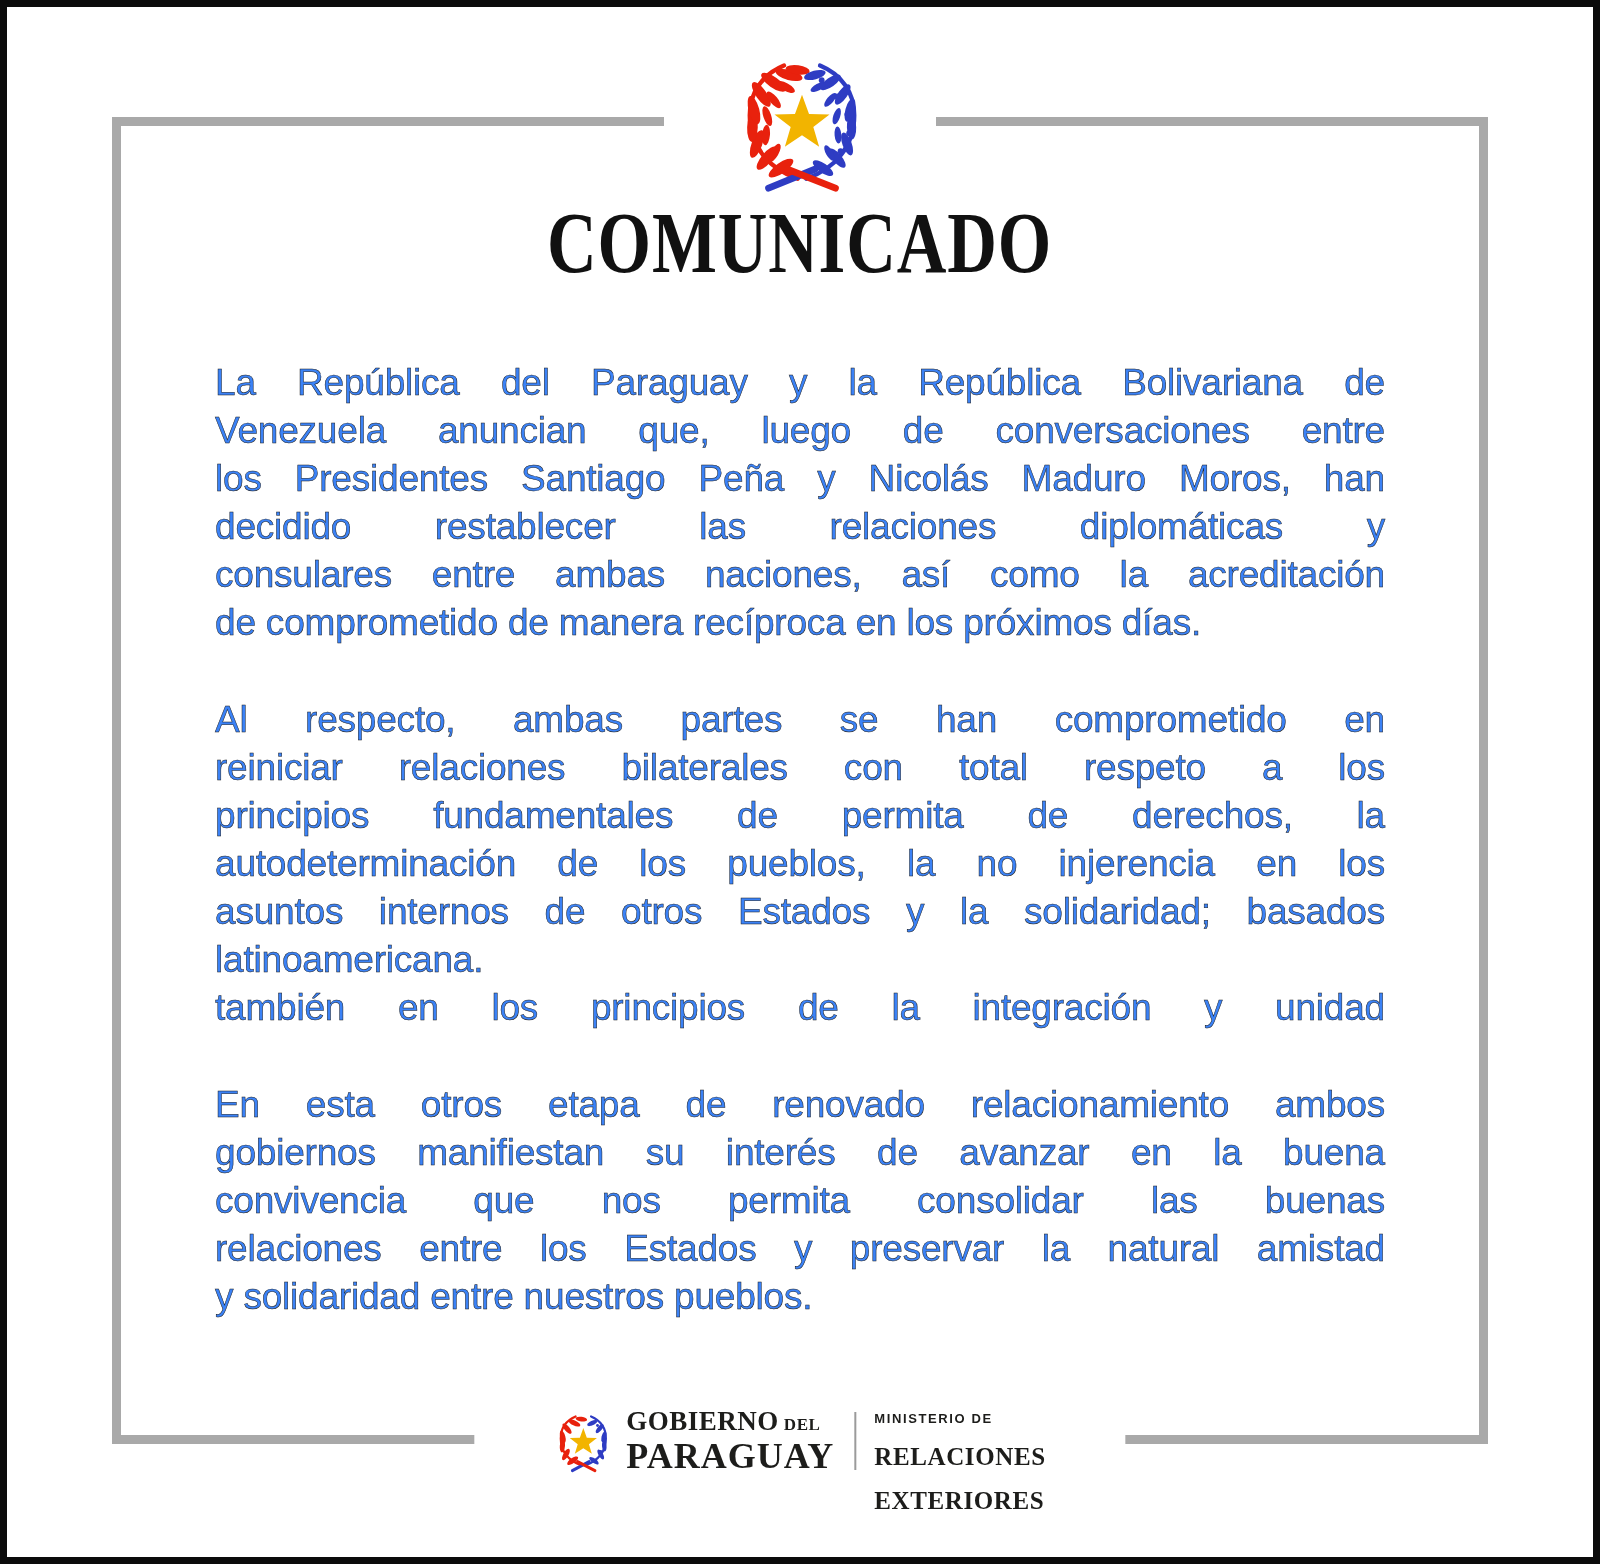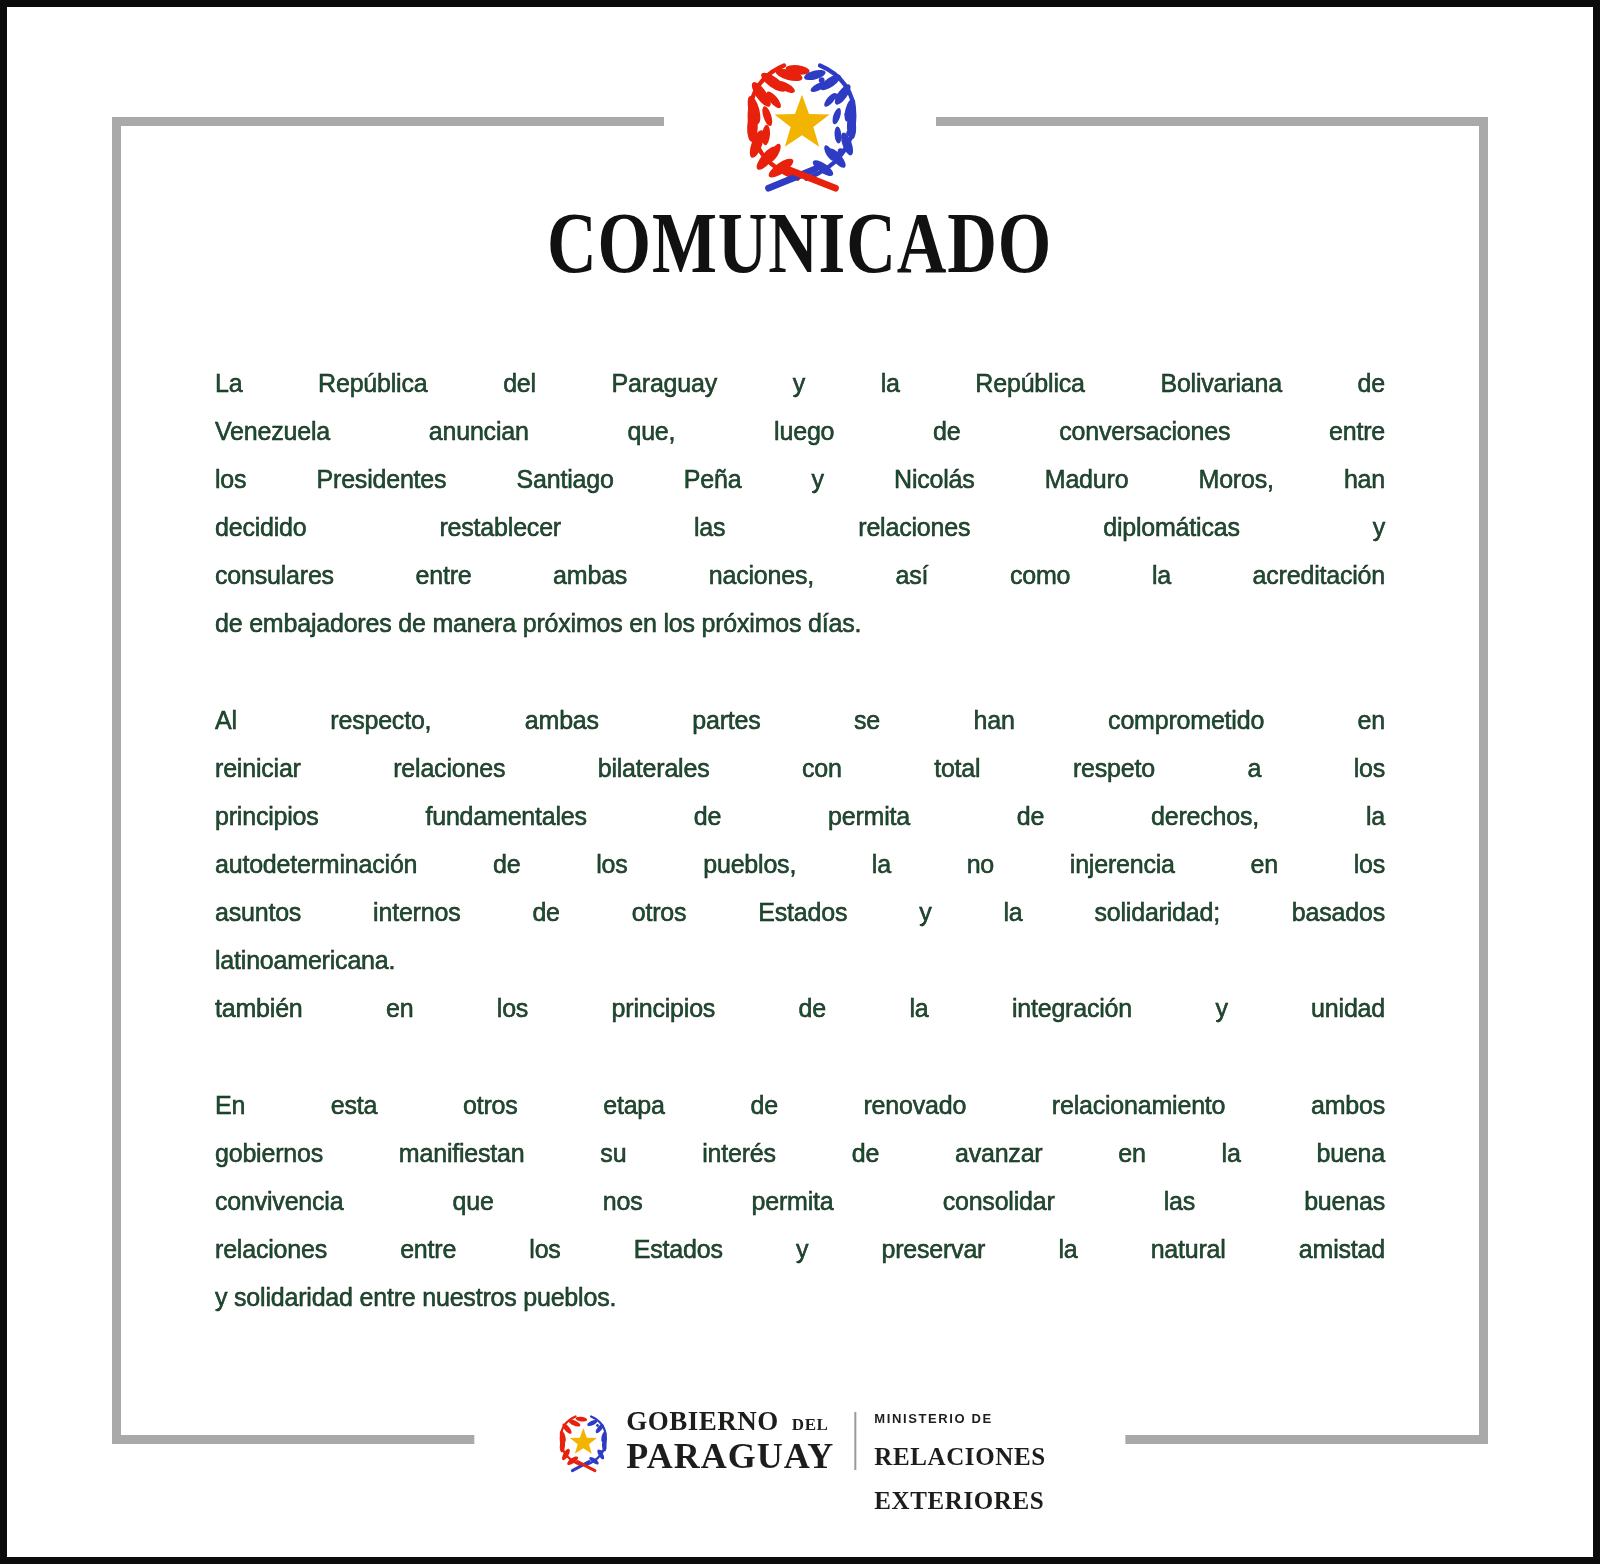--- a/index.html
+++ b/index.html
@@ -52,22 +52,22 @@
     transform: scaleX(0.80);
     transform-origin: 50% 50%;
     letter-spacing: 1px;
   }
 
   
   .content {
     position: absolute;
     left: 208px; top: 352px;
     width: 1170px;
-    color: #14532d;
-    font-size: 25px;
+    color: #3b82f6;
+    font-size: 37px;
     line-height: 48px;
     letter-spacing: -0.2px;
     -webkit-text-stroke: 0.5px #1a1a1a;
   }
   .para { margin-bottom: 49px; }
   .para:last-child { margin-bottom: 0; }
   .tline { text-align: justify; text-align-last: justify; }
   .tline.end { text-align-last: left; }
 
   
@@ -84,21 +84,21 @@
   }
   .footer-emblem { width: 58px; height: 68px; flex: 0 0 auto; }
   .gov {
     margin-left: 14px;
     color: #1d1d1b;
     font-family: "Liberation Serif", serif;
     font-weight: bold;
     line-height: 1;
   }
   .gov-top { font-size: 27px; letter-spacing: 0.5px; }
-  .gov-top .del { font-size: 17px; margin-left: 13px; }
+  .gov-top .del { font-size: 17px; margin-left: 5px; }
   .gov-bottom { font-size: 36px; letter-spacing: 1px; margin-top: 3px; }
   .logo-divider {
     width: 2px; height: 58px;
     background: #9b9b9b;
     margin: 0 18px 0 20px;
     flex: 0 0 auto;
   }
   .ministry { color: #1d1d1b; line-height: 1; }
   .min-small {
     font-family: "Liberation Sans", sans-serif;
@@ -176,21 +176,21 @@
 
   <h1 class="title"><span class="squeeze">COMUNICADO</span></h1>
 
   <div class="content">
     <div class="para">
       <div class="tline">La República del Paraguay y la República Bolivariana de</div>
       <div class="tline">Venezuela anuncian que, luego de conversaciones entre</div>
       <div class="tline">los Presidentes Santiago Peña y Nicolás Maduro Moros, han</div>
       <div class="tline">decidido restablecer las relaciones diplomáticas y</div>
       <div class="tline">consulares entre ambas naciones, así como la acreditación</div>
-      <div class="tline end">de embajadores de manera próximos en los próximos días.</div>
+      <div class="tline end">de comprometido de manera recíproca en los próximos días.</div>
     </div>
     <div class="para">
       <div class="tline">Al respecto, ambas partes se han comprometido en</div>
       <div class="tline">reiniciar relaciones bilaterales con total respeto a los</div>
       <div class="tline">principios fundamentales de permita de derechos, la</div>
       <div class="tline">autodeterminación de los pueblos, la no injerencia en los</div>
       <div class="tline">asuntos internos de otros Estados y la solidaridad; basados</div>
       <div class="tline end">latinoamericana.</div>
       <div class="tline">también en los principios de la integración y unidad</div>
     </div>

